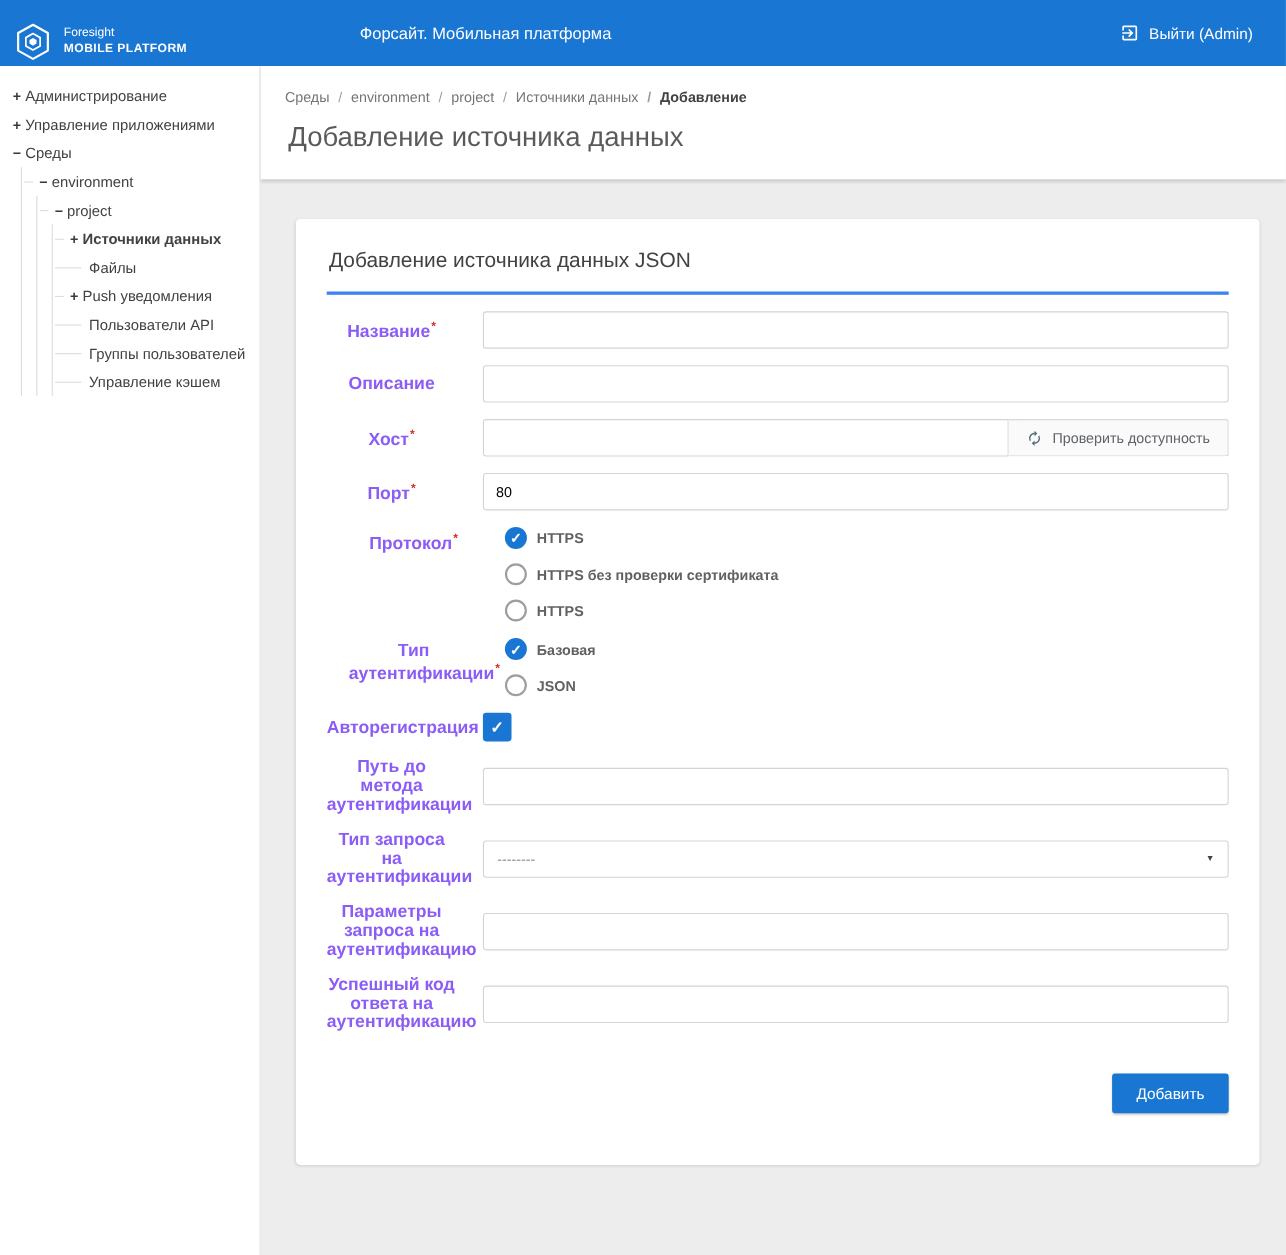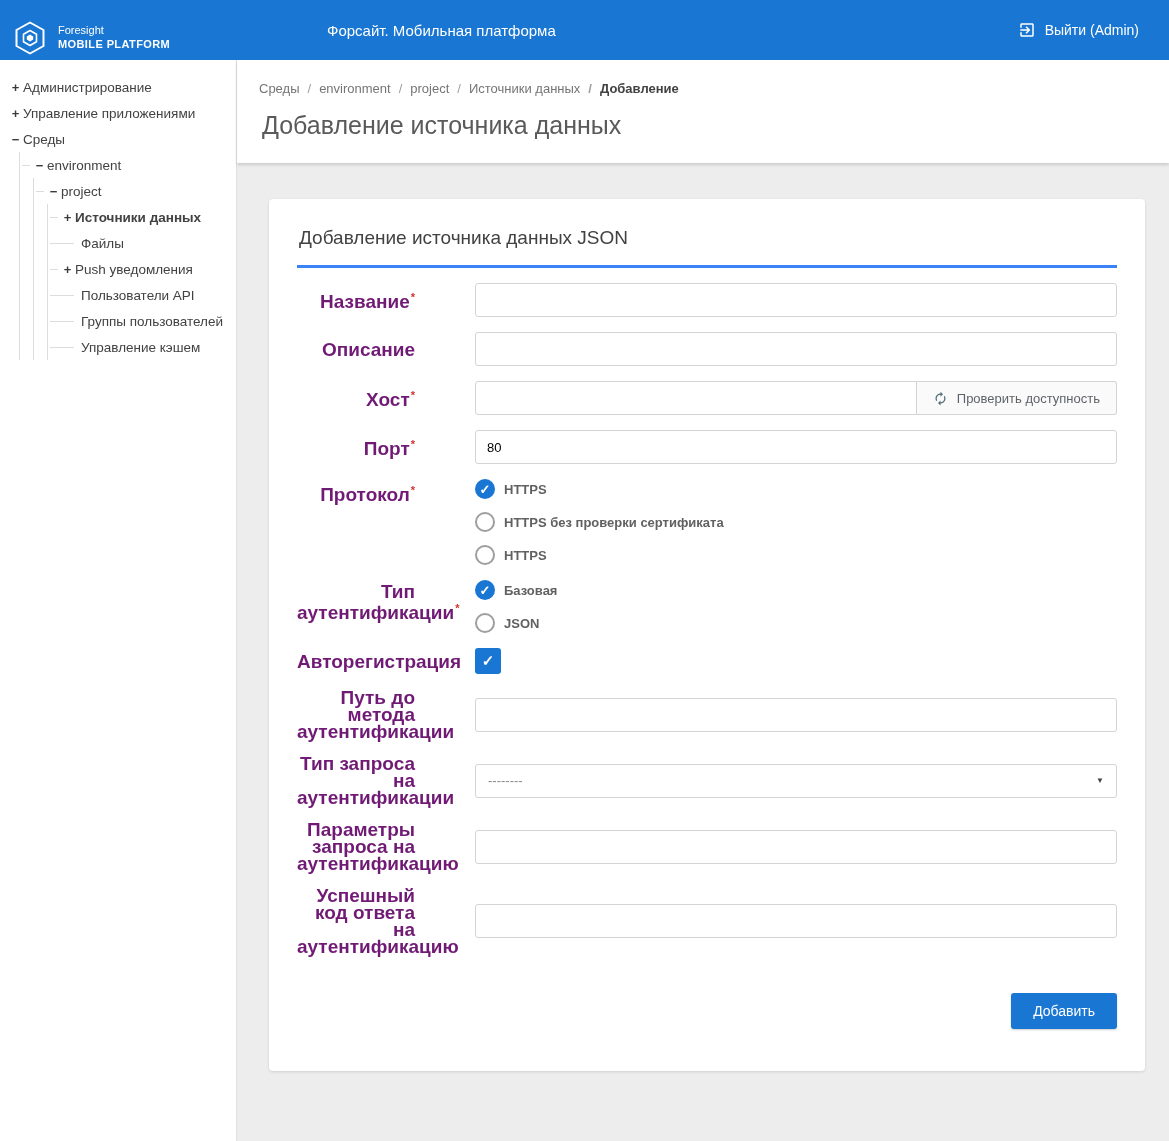--- a/index.html
+++ b/index.html
@@ -60,28 +60,28 @@
     background:#fff; border-radius:4px; box-shadow:0 1px 3px rgba(0,0,0,0.12);
     padding:24px 28px 42px 28px; min-height:860px;
   }
   .card-title {
     margin:0 0 14px 0; font-size:19px; font-weight:400; color:#424242;
     padding:4px 2px 16px 2px; border-bottom:3px solid #3b82f6;
   }
 
   .frow { display:flex; align-items:center; margin-top:15px; }
   .frow.top { align-items:flex-start; }
-  .frow.top .flabel { padding-top:3px; }
+  .frow.top .flabel { padding-top:3px;margin-left:20px; }
   .flabel {
-    width:118px; flex:none; text-align:right; font-size:19px; font-weight:700;
-    color:#701a75; line-height:17px; margin-right:24px;
+    width:118px; flex:none; text-align:center; font-size:16px; font-weight:700;
+    color:#8b5cf6; line-height:17px; margin-right:24px;
   }
   .req::after { content:"*"; color:#d32f2f; font-weight:700; margin-left:1px;
     vertical-align:super; font-size:11px; }
-  .fctrl { flex:1; min-width:0;margin-left:36px; }
+  .fctrl { flex:1; min-width:0; }
 
   .txt {
     width:100%; height:34px; border:1px solid #d4d4d4; border-radius:3px;
     padding:16px 11px; font-size:13px; color:#000000; font-family:inherit;
     background:#fff; outline:none;
   }
   .input-group { display:flex; }
   .input-group .txt { flex:1; border-radius:3px 0 0 3px; }
   .check-btn {
     flex:none; display:flex; align-items:center; gap:9px; padding:0 16px;

